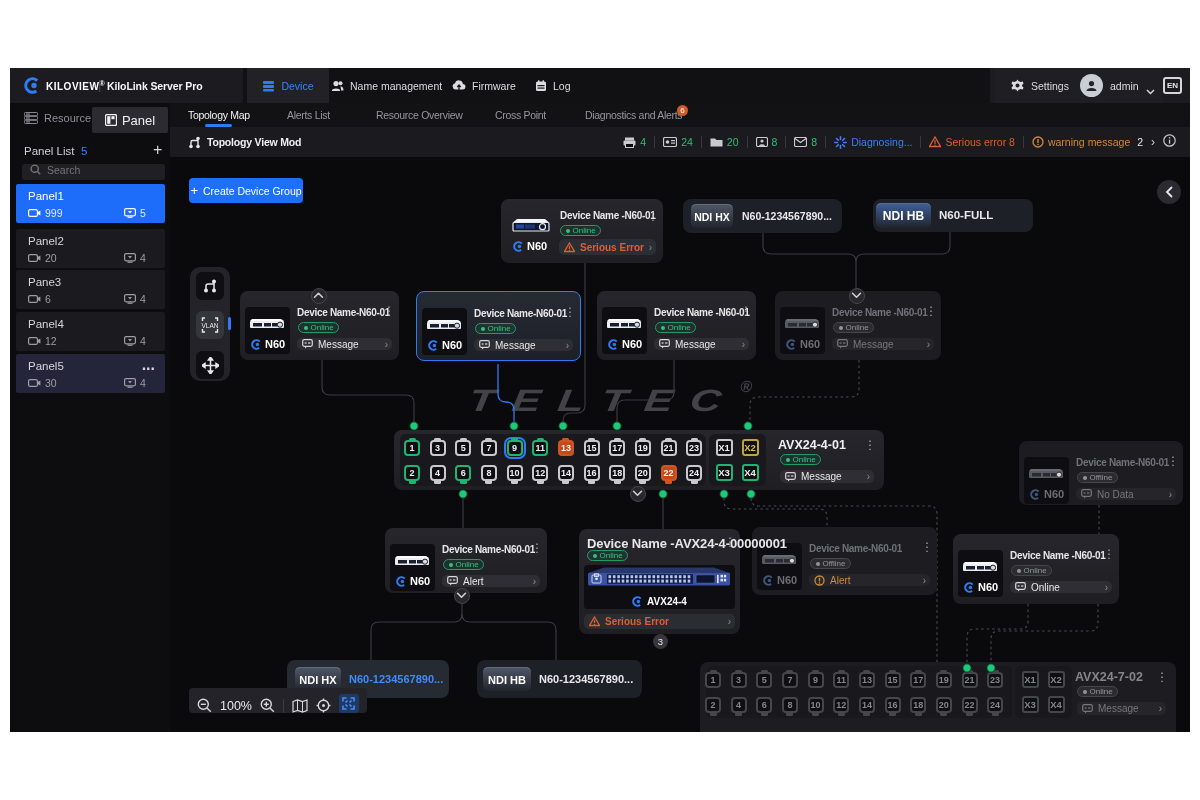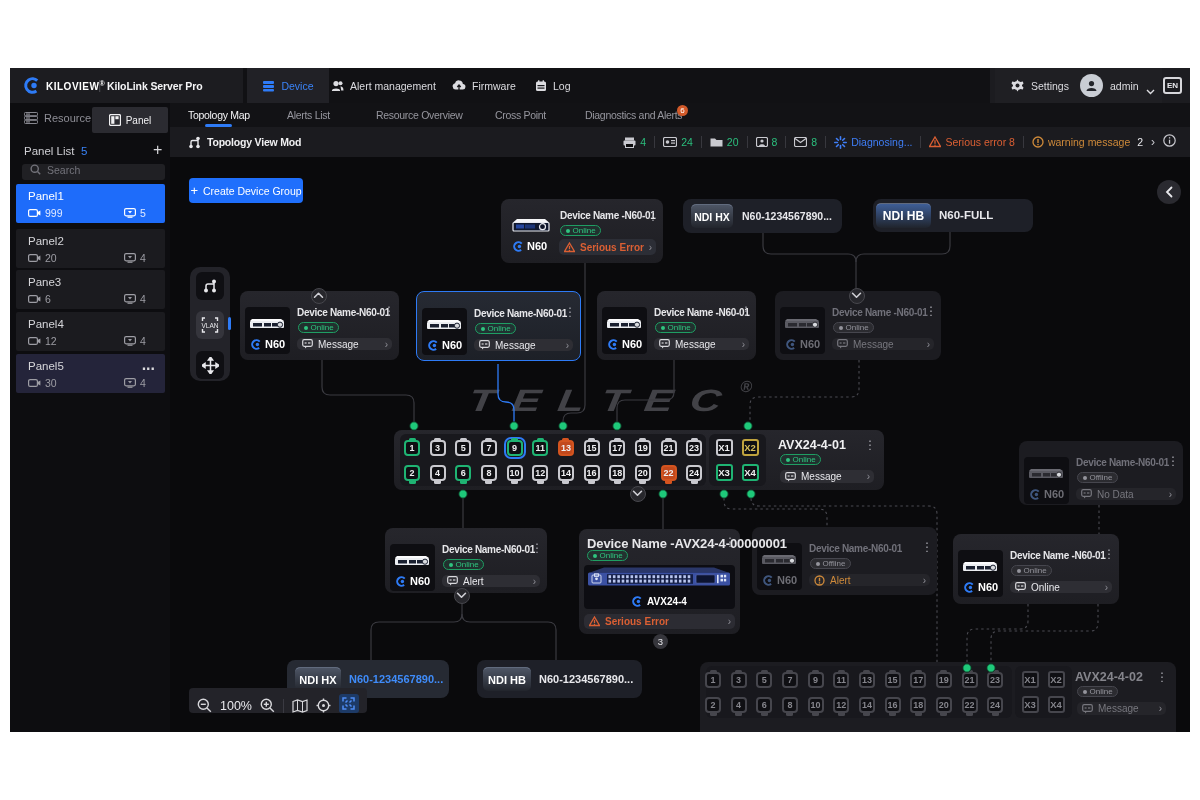--- a/index.html
+++ b/index.html
@@ -15,21 +15,21 @@
 .ntab{position:absolute;top:41px;font-size:10.5px;letter-spacing:-0.3px;color:#96969e;white-space:nowrap}
 .ntab.act{color:#f2f2f4}
 #underline{position:absolute;left:195px;top:56px;width:27px;height:3px;border-radius:2px;background:#2e7bf6}
 #toolrow{position:absolute;left:160px;top:59px;width:1020px;height:30px;background:#1b1b1f}
 #vmtitle{position:absolute;left:197px;top:68px;color:#f0f0f2;font-size:10.5px;font-weight:bold;letter-spacing:-0.2px}
 #stats{position:absolute;right:14px;top:59px;height:30px;display:flex;align-items:center;gap:8px}
 .st{display:flex;align-items:center;gap:4px;font-size:10.5px;color:#2bbf7d;white-space:nowrap}
 .sep{width:1px;height:12px;background:#38383e}
 
 #side{position:absolute;left:0;top:35px;width:160px;height:629px;background:#0d0d10}
-#paneltab{position:absolute;left:82px;top:39px;width:76px;height:26px;background:#2b2b31;border-radius:2px;color:#f0f0f2;font-size:10px;display:flex;align-items:center;justify-content:center;gap:5px}
+#paneltab{position:absolute;left:82px;top:39px;width:76px;height:26px;background:#2b2b31;border-radius:2px;color:#f0f0f2;font-size:13px;display:flex;align-items:center;justify-content:center;gap:5px}
 .pl{position:absolute;left:6px;width:149px;border-radius:2px;background:#1b1b1f;color:#9d9da4}
 .pl .t{position:absolute;left:12px;top:6px;font-size:11.5px;color:#d6d6da}
 .pl .r{position:absolute;left:12px;top:23px;font-size:10.5px;display:flex;align-items:center;gap:4px}
 .pl .r2{position:absolute;left:108px;top:23px;font-size:10.5px;display:flex;align-items:center;gap:4px}
 .pl.sel{background:#1e6cfa;color:#dfe9ff}
 .pl.sel .t{color:#fff}
 .pl.p5{background:#24243a}
 
 #canvas{position:absolute;left:160px;top:89px;width:1020px;height:575px;background:#0a0a0c}
 #lines,#dots{position:absolute;left:0;top:0;width:1180px;height:664px;pointer-events:none}
@@ -93,21 +93,21 @@
       </svg>
       <span>Device</span>
     </div>
     <div class="mitem" style="left:321px">
       <svg width="13" height="12" viewBox="0 0 13 12">
         <circle cx="5" cy="3.6" r="2.6" fill="#dcdce0"></circle>
         <path d="M0.8 11 C0.8 7.8 9.2 7.8 9.2 11 Z" fill="#dcdce0"></path>
         <circle cx="9.5" cy="3.2" r="2" fill="#dcdce0"></circle>
         <path d="M9.5 6.2 C11.5 6.5 12.5 8 12.5 10.5 L10.2 10.5" fill="#dcdce0"></path>
       </svg>
-      <span>Alert management</span>
+      <span>Name management</span>
     </div>
     <div class="mitem" style="left:442px">
       <svg width="14" height="11" viewBox="0 0 14 11">
         <path d="M3.5 9.5 a3.2 3.2 0 0 1 -0.4 -6.3 a4 4 0 0 1 7.8 0.7 a2.7 2.7 0 0 1 -0.5 5.6 Z" fill="#dcdce0"></path>
         <path d="M7 5 L7 10 M5.3 7 L7 5 L8.7 7" stroke="#17171b" stroke-width="1.3" fill="none"></path>
       </svg>
       <span>Firmware</span>
     </div>
     <div class="mitem" style="left:525px">
       <svg width="12" height="12" viewBox="0 0 12 12">
@@ -768,21 +768,21 @@
       <div class="port r1 pdm" style="left:235.8px;top:10px">19</div>
       <div class="port r2 pdm" style="left:235.8px;top:35px">20</div>
       <div class="port r1 pdm" style="left:261.5px;top:10px">21</div>
       <div class="port r2 pdm" style="left:261.5px;top:35px">22</div>
       <div class="port r1 pdm" style="left:287.1px;top:10px">23</div>
       <div class="port r2 pdm" style="left:287.1px;top:35px">24</div>
       <div class="port xport r1 pdm" style="left:321.5px;top:8.5px">X1</div>
       <div class="port xport r1 pdm" style="left:347.5px;top:8.5px">X2</div>
       <div class="port xport r1 pdm" style="left:321.5px;top:33.5px">X3</div>
       <div class="port xport r1 pdm" style="left:347.5px;top:33.5px">X4</div>
-      <div class="mtitle" style="left:375px;top:8px">AVX24-4-02</div>
+      <div class="mtitle" style="left:375px;top:8px">AVX24-7-02</div>
       <div class="mdots" style="top:8px;right:8px">⋮</div>
       <div class="pill o" style="left:377px;top:24px"><i class="pdot"></i>Online</div>
       <div class="bar" style="left:377px;top:40px;right:10px;height:13px"><svg width="11" height="10" viewBox="0 0 11 10">
           <rect x="0.7" y="0.7" width="9.6" height="6.6" rx="1.5" fill="none" stroke="#77777e" stroke-width="1.2"></rect>
           <path d="M3 7.3 L3 9.5 L5.4 7.3" fill="#77777e"></path>
           <rect x="2.6" y="3.4" width="2" height="1.2" fill="#77777e"></rect>
           <rect x="6" y="3.4" width="2.4" height="1.2" fill="#77777e"></rect>
         </svg>Message<span class="chv">›</span></div>
     </div>
     <div class="nd" style="left:277px;top:592px;width:162px;height:38px;background:#262a33">

